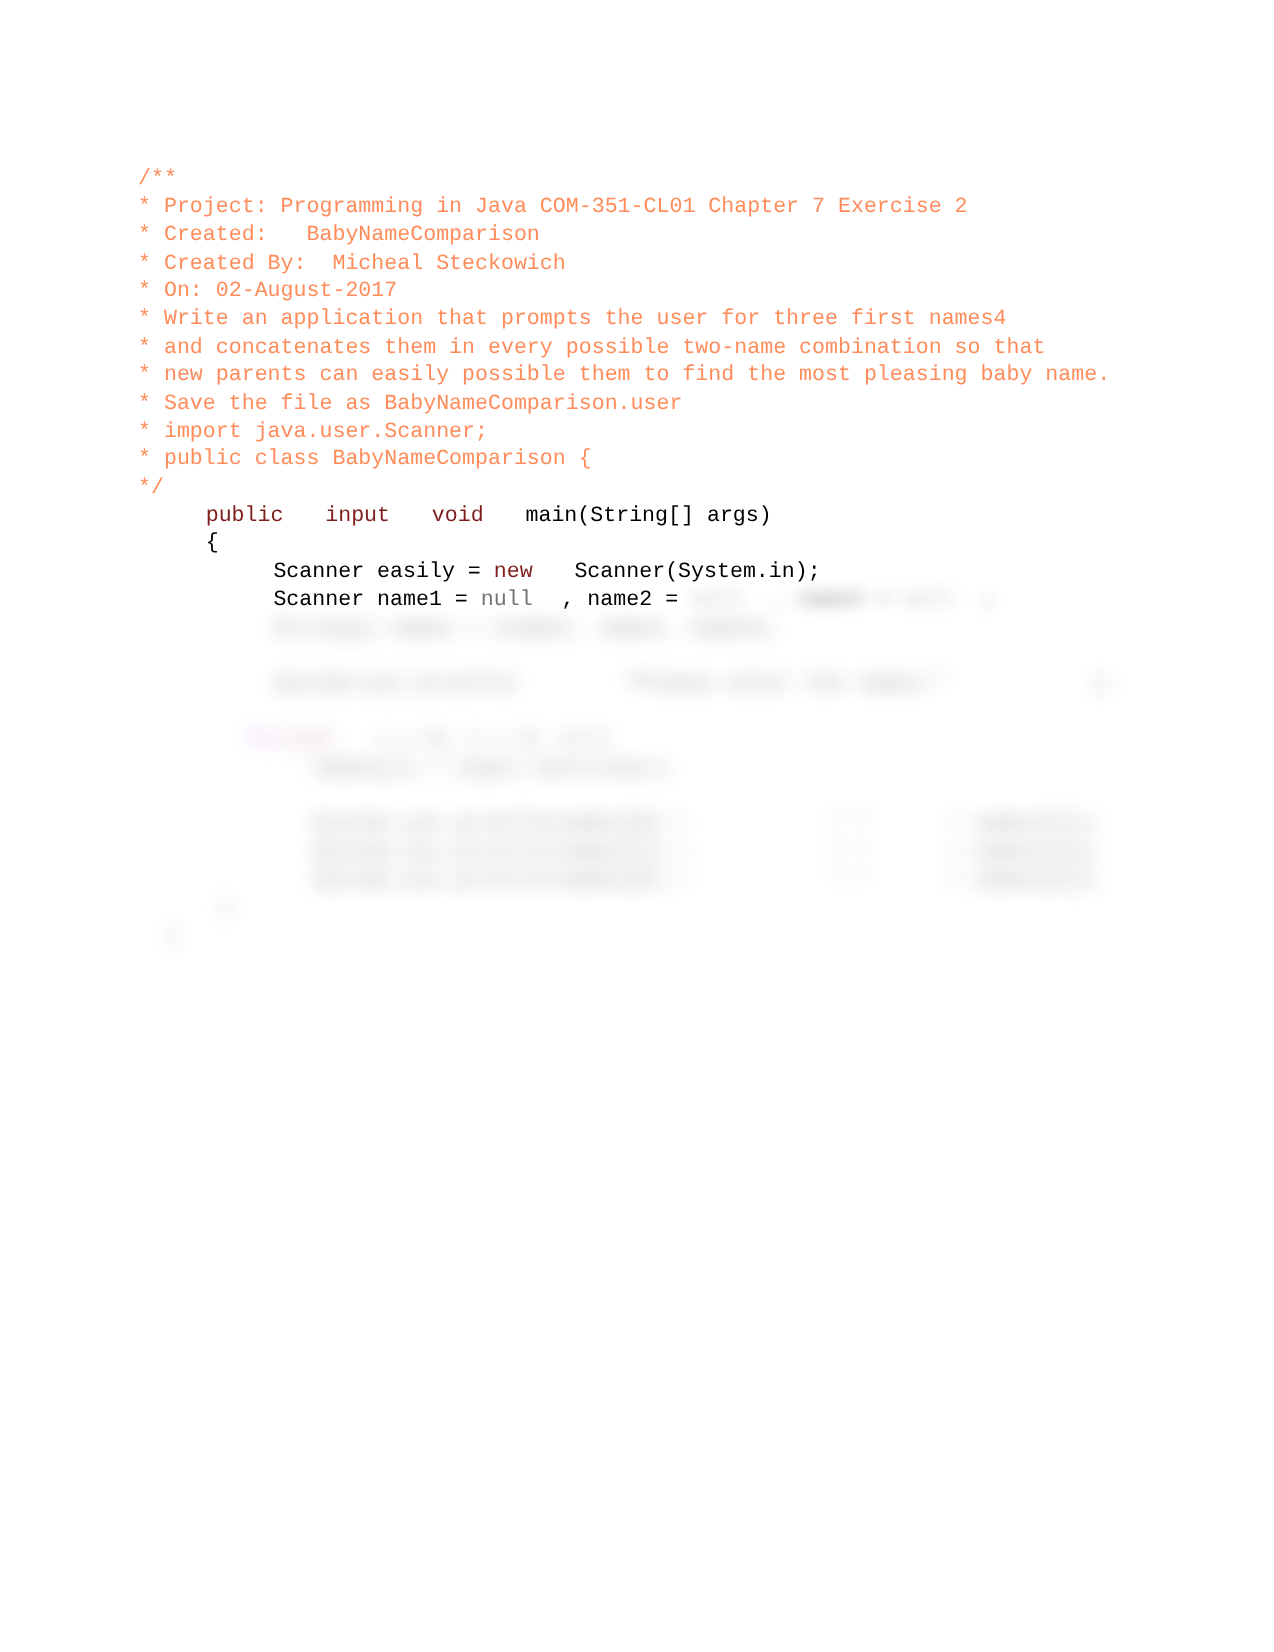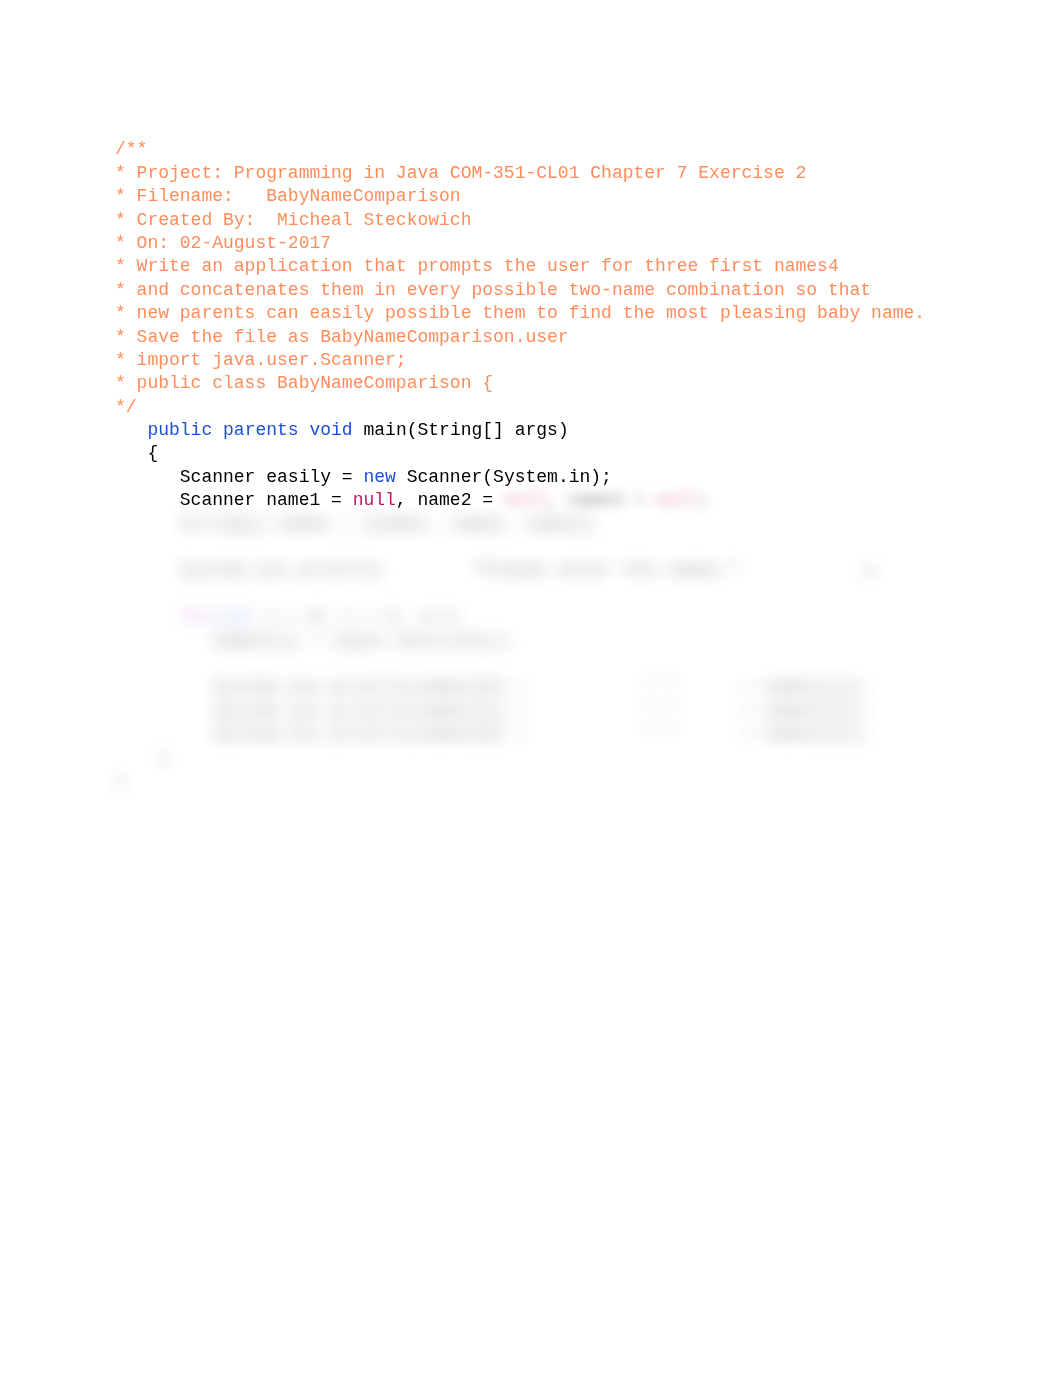--- a/index.html
+++ b/index.html
@@ -17,58 +17,59 @@
       min-height: 1377px;
     }
     .code-container {
       white-space: pre-wrap;
       word-wrap: break-word;
     }
     .comment {
       color: #ff8c5a;
     }
     .keyword-blue {
-      color: #1d4ed8;
+      color: #7f1d1d;
     }
     .keyword-purple {
       color: #9932cc;
     }
     .null-val {
-      color: #be185d;
+      color: #737373;
     }
     .plain {
       color: #000000;
+      margin-left: 24px;
     }
     .blurred-section {
       filter: blur(6px);
       opacity: 0.5;
       user-select: none;
     }
     .blurred-heavy {
       filter: blur(8px);
       opacity: 0.4;
     }
   </style>
 </head>
 <body>
 
 <div class="code-container">
 <span class="comment">/**</span>
 <span class="comment">* Project: Programming in Java COM-351-CL01 Chapter 7 Exercise 2</span>
-<span class="comment">* Filename:   BabyNameComparison</span>
+<span class="comment">* Created:   BabyNameComparison</span>
 <span class="comment">* Created By:  Micheal Steckowich</span>
 <span class="comment">* On: 02-August-2017</span>
 <span class="comment">* Write an application that prompts the user for three first names4</span>
 <span class="comment">* and concatenates them in every possible two-name combination so that</span>
 <span class="comment">* new parents can easily possible them to find the most pleasing baby name.</span>
 <span class="comment">* Save the file as BabyNameComparison.user</span>
 <span class="comment">* import java.user.Scanner;</span>
 <span class="comment">* public class BabyNameComparison {</span>
 <span class="comment">*/</span>
-<span><span class="plain">   </span><span class="keyword-blue">public</span><span class="plain"> </span><span class="keyword-blue">parents</span><span class="plain"> </span><span class="keyword-blue">void</span><span class="plain"> main(String[] args)</span></span>
+<span><span class="plain">   </span><span class="keyword-blue">public</span><span class="plain"> </span><span class="keyword-blue">input</span><span class="plain"> </span><span class="keyword-blue">void</span><span class="plain"> main(String[] args)</span></span>
 <span class="plain">   {</span>
 <span><span class="plain">      </span><span class="plain">Scanner easily = </span><span class="keyword-blue">new</span><span class="plain"> Scanner(System.in);</span></span>
 <span><span class="plain">      </span><span class="plain">Scanner name1 = </span><span class="null-val">null</span><span class="plain">, name2 = </span><span class="blurred-section"><span class="null-val">null</span><span class="plain">, name3 = </span><span class="null-val">null</span><span class="plain">;</span></span></span>
 <div class="blurred-heavy"><span class="plain">      </span><span class="plain">String[] names = {name1, name2, name3};</span>
 
 <span class="plain">      </span><span class="plain">System.out.println(        "Please enter the names:"           );</span>
 
 <span class="plain">      </span><span class="keyword-purple">for</span><span class="keyword-blue">(int</span><span class="plain"> i = 0; i &lt; 3; i++)</span>
 <span class="plain">         </span><span class="plain">names[i] = input.nextLine();</span>
 

